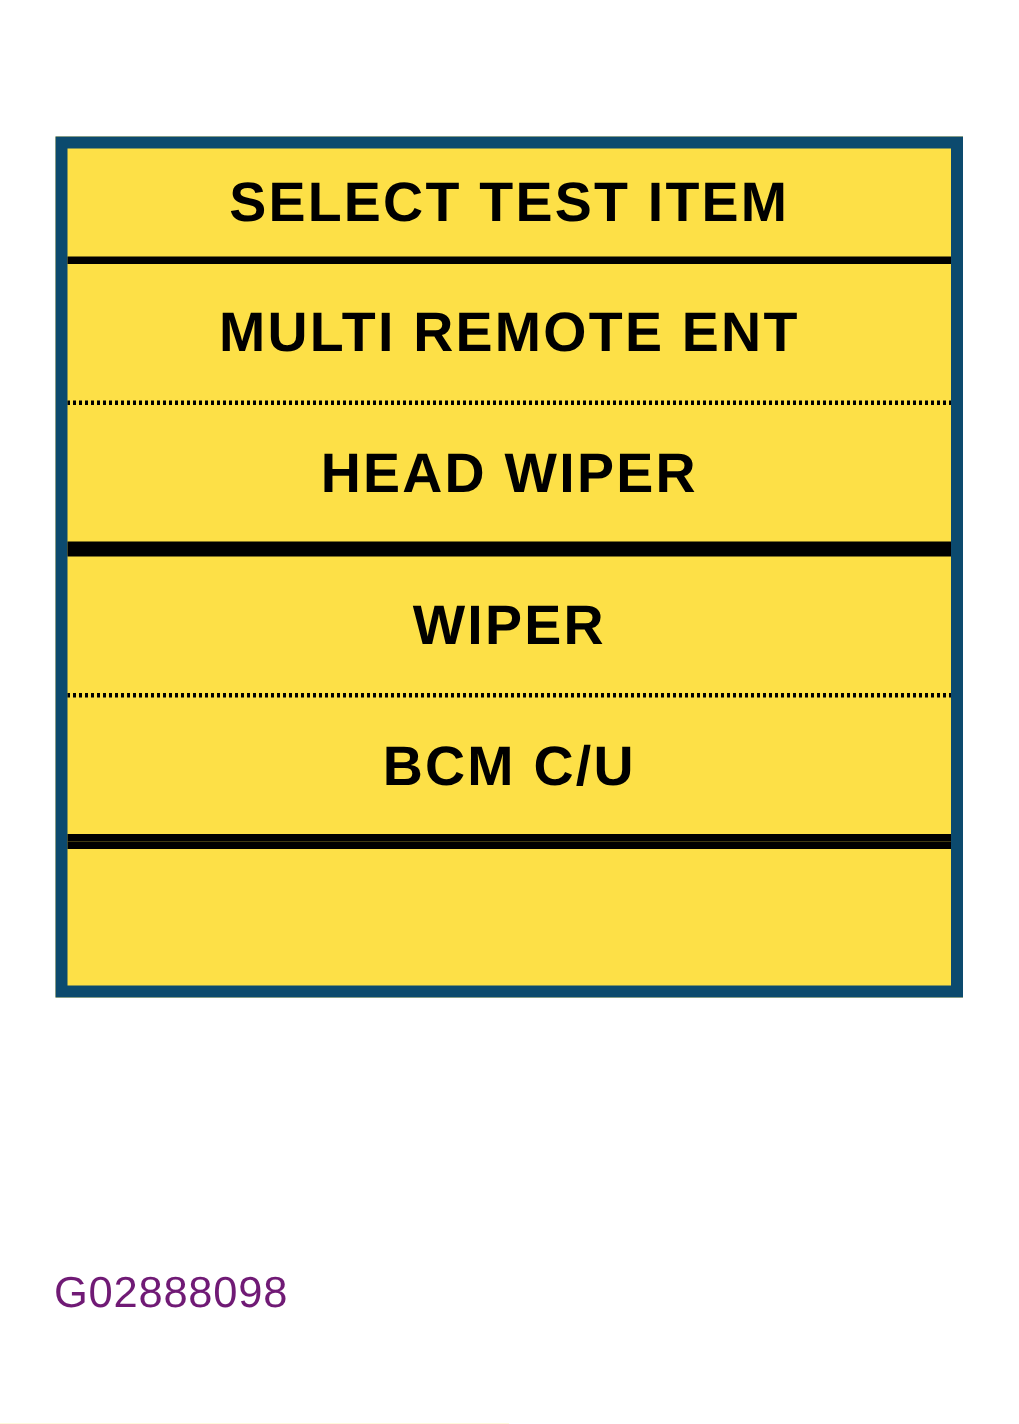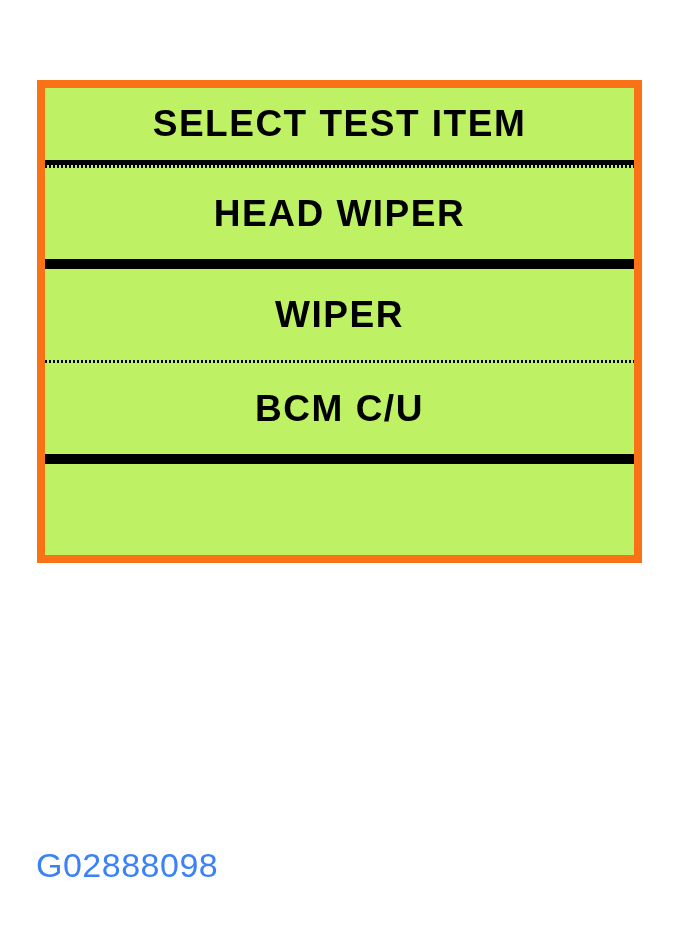--- a/index.html
+++ b/index.html
@@ -11,25 +11,25 @@
   .page {
     position: relative;
     width: 679px;
     height: 949px;
     background: #ffffff;
     overflow: hidden;
   }
   .screen-box {
     position: absolute;
     left: 37px;
-    top: 80px;
+    top: 91px;
     width: 605px;
     box-sizing: border-box;
-    border: 8px solid #f97316;
-    background: #bef264;
+    border: 8px solid #0c4a6e;
+    background: #fde047;
   }
   .row {
     display: flex;
     align-items: center;
     justify-content: center;
     height: 91px;
     color: #000000;
     font-size: 37px;
     font-weight: bold;
     letter-spacing: 1.5px;
@@ -47,36 +47,37 @@
     background: #000000;
   }
   .divider[data-style="dotted"] {
     height: 3px;
     background: repeating-linear-gradient(to right, #000000 0 2px, transparent 2px 4px);
   }
   .figure-caption {
     position: absolute;
     left: 36px;
     top: 846px;
-    color: #3b82f6;
-    font-size: 34px;
+    color: #701a75;
+    font-size: 29px;
     font-weight: normal;
     letter-spacing: 0.5px;
   }
 </style>
 </head>
 <body>
 
 <div class="page">
 
   <div class="screen-box">
 
     <div class="row header-row">SELECT TEST ITEM</div>
     <div class="divider" data-style="solid"></div>
 
+    <div class="row">MULTI REMOTE ENT</div>
     <div class="divider" data-style="dotted"></div>
 
     <div class="row">HEAD WIPER</div>
     <div class="divider" data-style="solid"></div>
 
     <div class="divider" data-style="solid"></div>
 
     <div class="row">WIPER</div>
     <div class="divider" data-style="dotted"></div>
 

